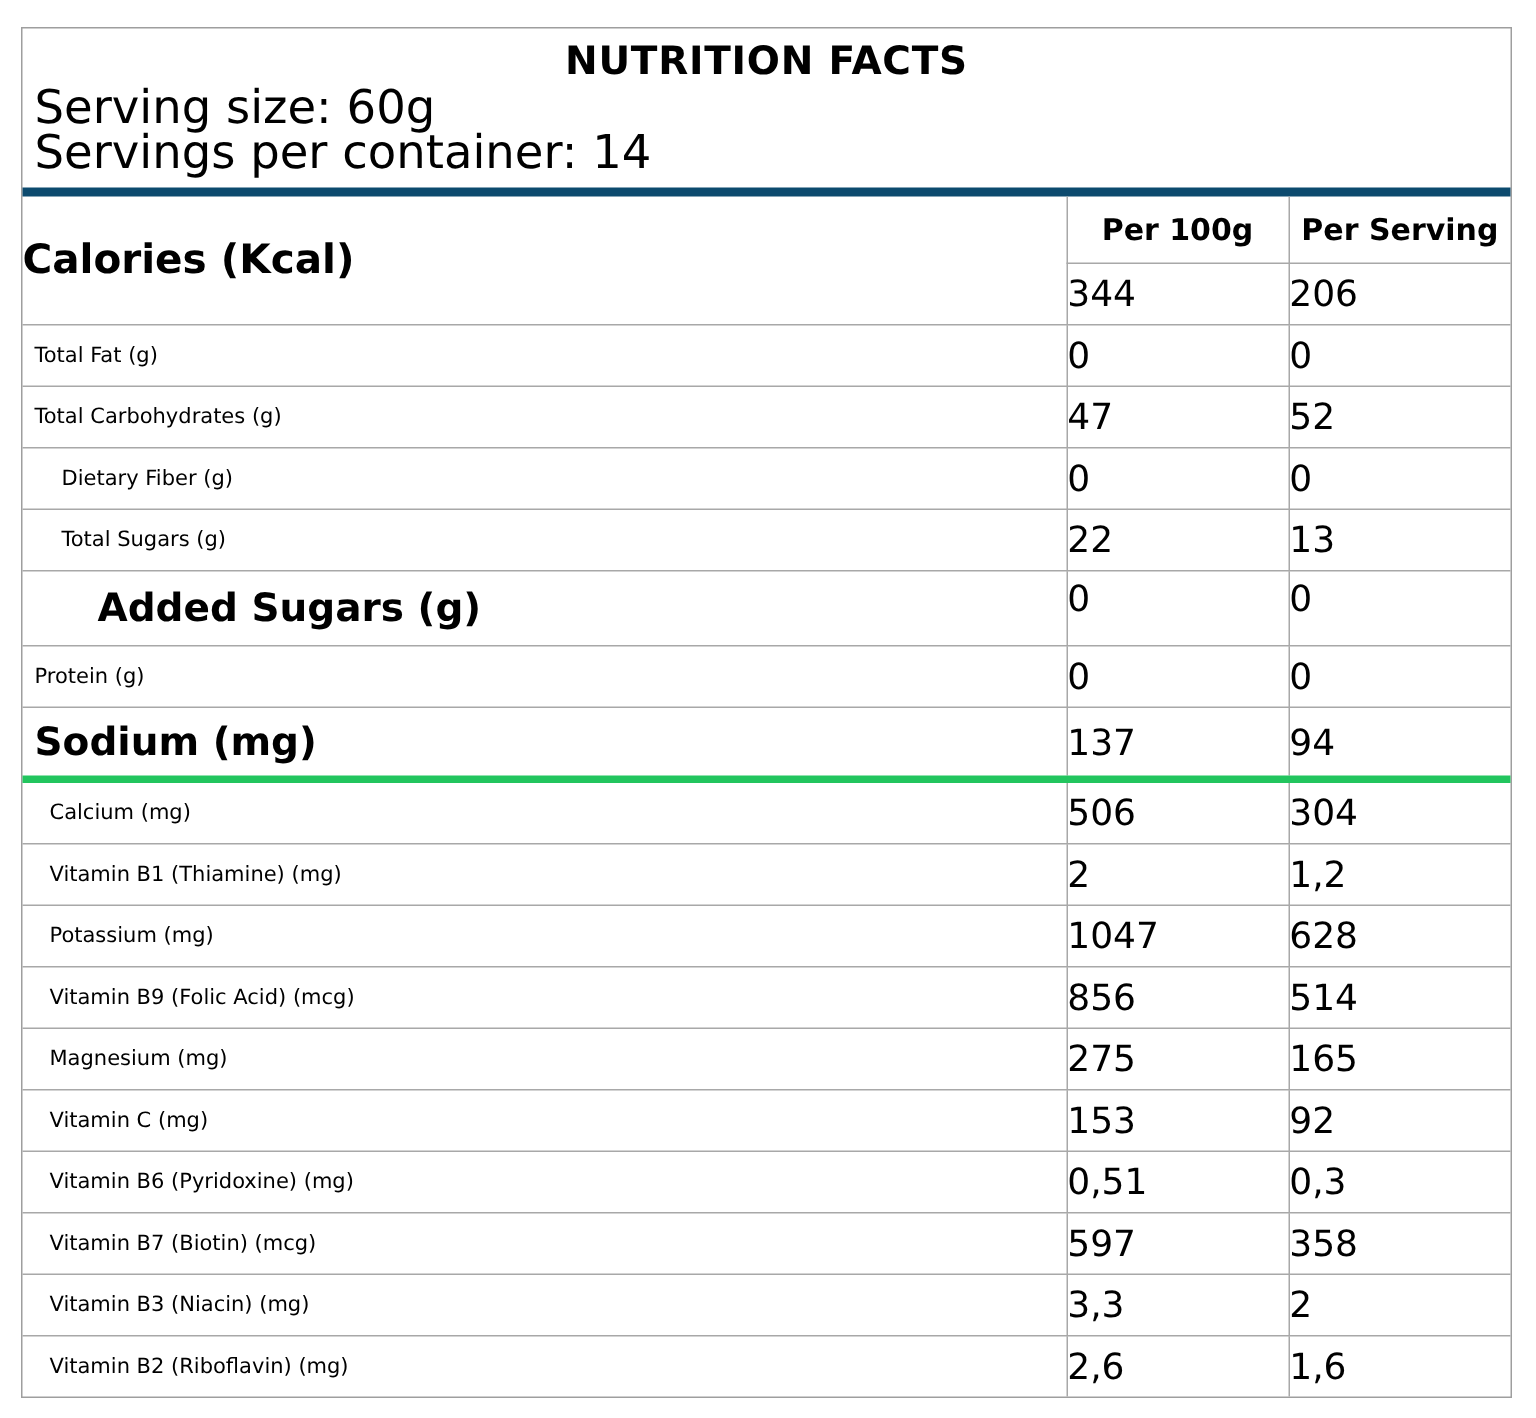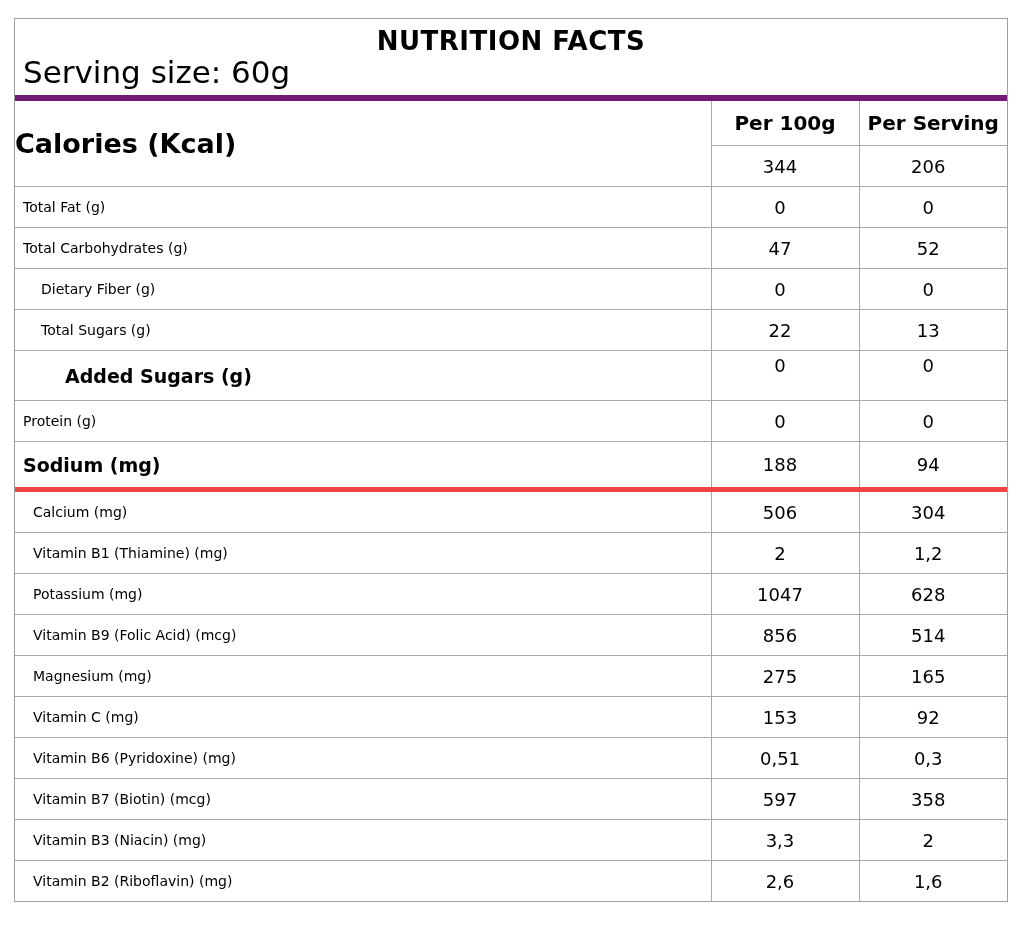--- a/index.html
+++ b/index.html
@@ -15,21 +15,21 @@
     position: absolute;
     left: 14px;
     top: 18px;
     width: 994px;
     box-sizing: border-box;
     border: 1px solid #9e9e9e;
     background: #ffffff;
   }
   .nf-header {
     padding: 6px 8px 8px 8px;
-    border-bottom: 6px solid #701a75;
+    border-bottom: 6px solid #0c4a6e;
   }
   .nf-title {
     text-align: center;
     font-weight: 700;
     font-size: 26px;
     line-height: 32px;
     letter-spacing: 0.5px;
   }
   .nf-serving-line {
     font-size: 31px;
@@ -74,39 +74,40 @@
     font-weight: 400;
     text-align: left;
     padding-left: 8px;
     height: 40px;
   }
   td.lbl.indent-micro { padding-left: 18px; }
   td.lbl.indent1 { padding-left: 26px; }
   td.lbl.indent2 { padding-left: 50px; }
   td.lbl.big {
     font-weight: 700;
-    font-size: 19px;
+    font-size: 26px;
   }
   td.num {
-    font-size: 18px;
-    text-align: center;
+    font-size: 24px;
+    text-align: left;
     padding-right: 10px;
     height: 40px;
   }
   tr.row-tall td { height: 45px; }
-  tr.thick-bottom td { border-bottom: 5px solid #ef4444; }
+  tr.thick-bottom td { border-bottom: 5px solid #22c55e; }
 </style>
 </head>
 <body>
 
 <div class="nf-container">
 
   <div class="nf-header">
     <div class="nf-title">NUTRITION FACTS</div>
     <div class="nf-serving-line">Serving size: 60g</div>
+    <div class="nf-serving-line">Servings per container: 14</div>
   </div>
 
   <table class="nf-table">
     <colgroup>
       <col class="c-label">
       <col class="c-100g">
       <col class="c-serv">
     </colgroup>
 
     <tbody>
@@ -145,21 +146,21 @@
       <td class="num" style="vertical-align: top; padding-top: 4px;">0</td>
       <td class="num" style="vertical-align: top; padding-top: 4px;">0</td>
     </tr>
     <tr>
       <td class="lbl">Protein (g)</td>
       <td class="num">0</td>
       <td class="num">0</td>
     </tr>
     <tr class="thick-bottom row-tall">
       <td class="lbl big">Sodium (mg)</td>
-      <td class="num">188</td>
+      <td class="num">137</td>
       <td class="num">94</td>
     </tr>
     <tr>
       <td class="lbl indent-micro">Calcium (mg)</td>
       <td class="num">506</td>
       <td class="num">304</td>
     </tr>
     <tr>
       <td class="lbl indent-micro">Vitamin B1 (Thiamine) (mg)</td>
       <td class="num">2</td>

